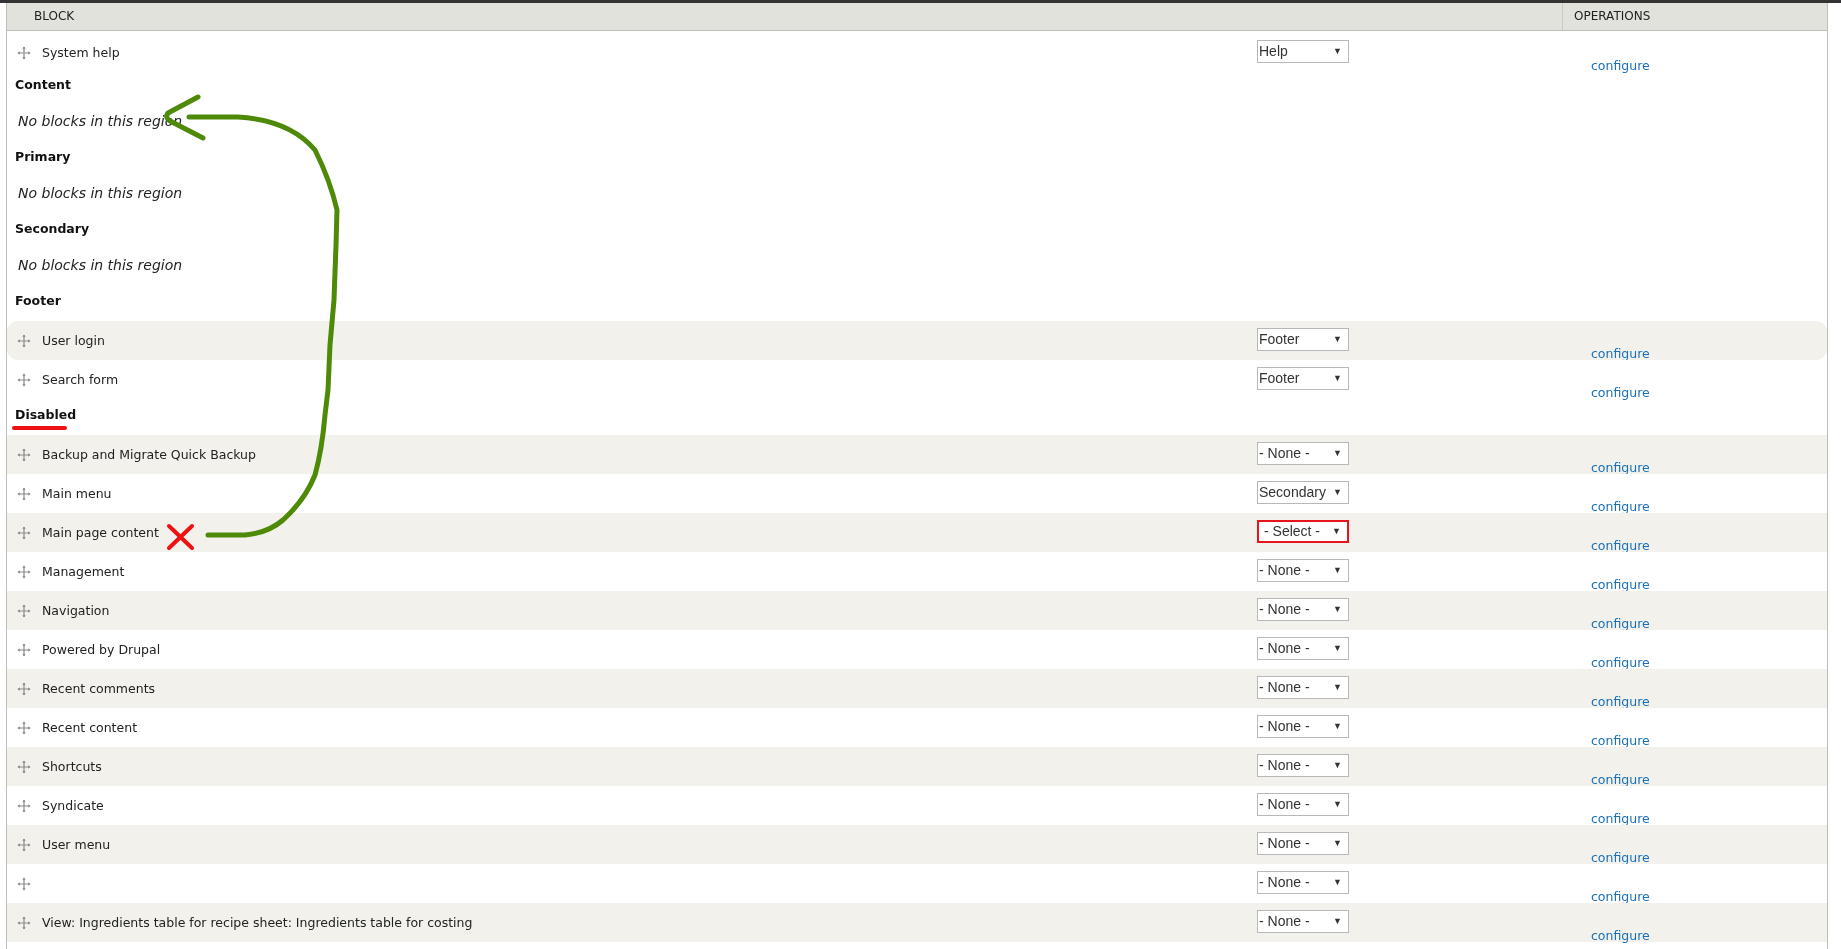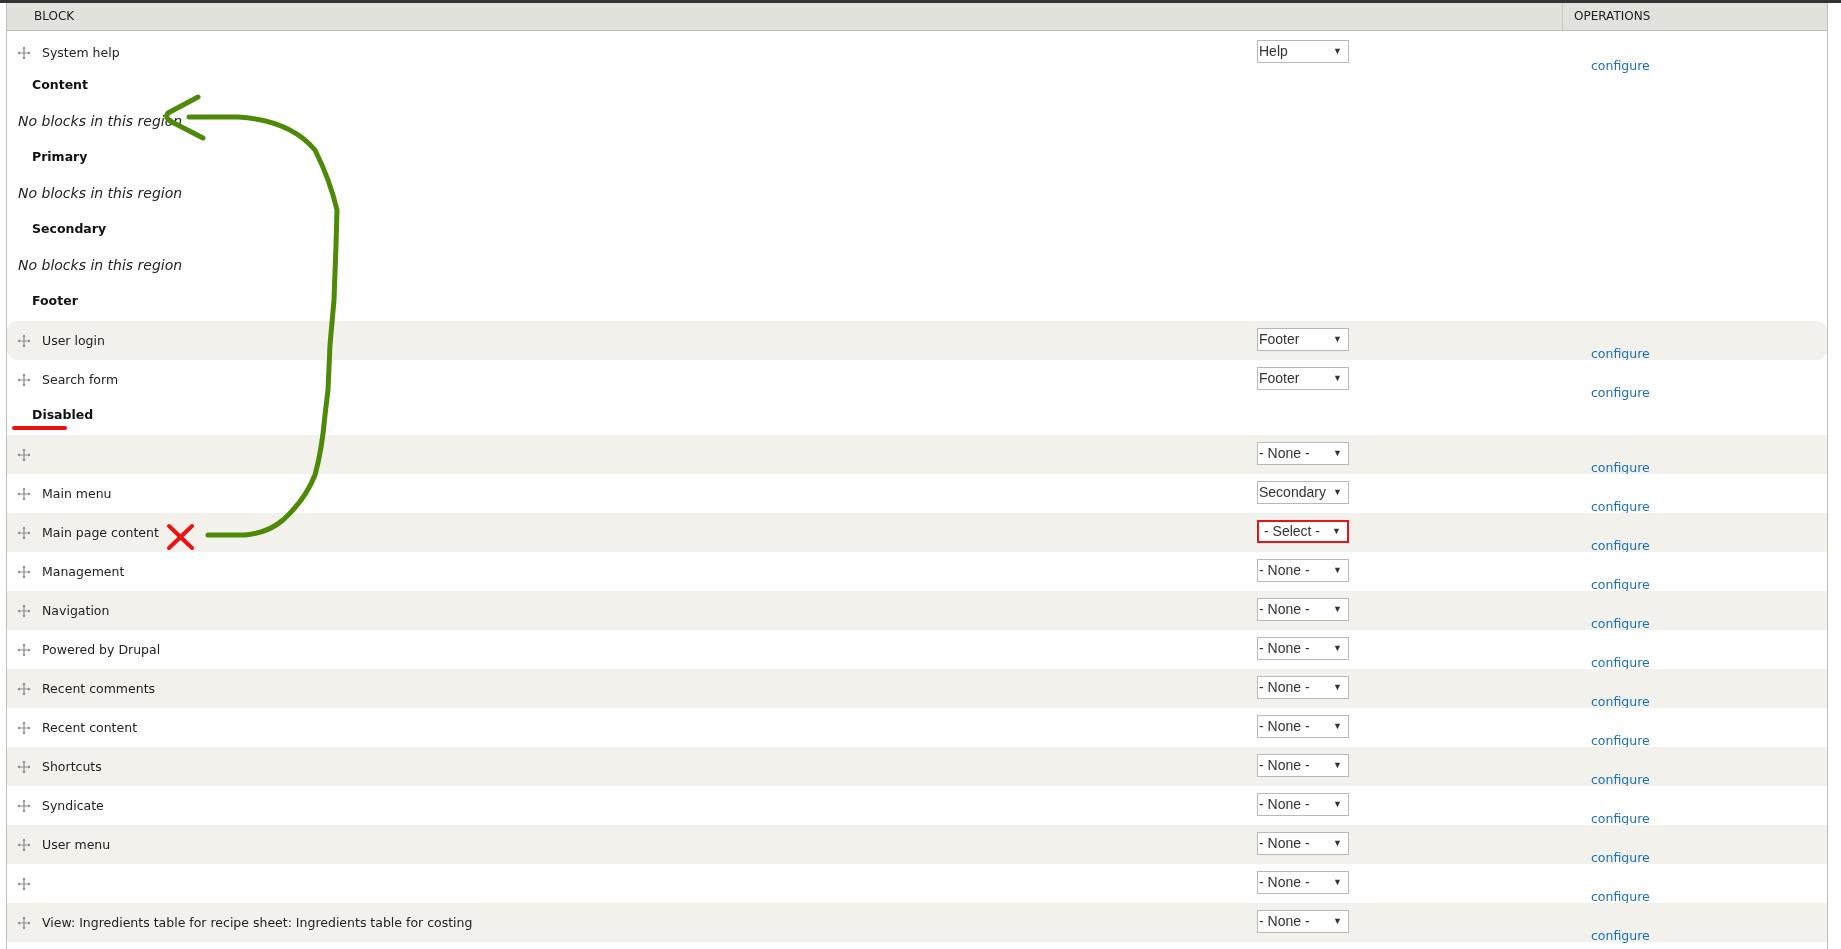--- a/index.html
+++ b/index.html
@@ -14,21 +14,21 @@
   .rows { position:absolute; left:0; top:0; width:100%; }
   .row { position:absolute; left:0; width:100%; height:39px; }
   .row.light { background:#f2f1eb; }
   .row.white { background:#ffffff;text-decoration:underline; }
   .drag { position:absolute; left:10px; top:12px; width:14px; height:14px; color:#888; }
   .bname { position:absolute; left:35px; top:0; height:39px; line-height:39px; font-size:12.5px; color:#222; white-space:nowrap; }
   .sel { position:absolute; left:1250px; top:7px; width:92px; height:23px; border:1px solid #b8b8b8; background:#fff; box-sizing:border-box; font-family:"Liberation Sans", sans-serif; font-size:14px; color:#333; line-height:21px; padding-left:1px; }
   .sel.highlight { border:2px solid #e8141c; line-height:19px; padding-left:5px; }
   .sel .arrow { position:absolute; right:6px; top:0; font-size:9px; color:#333; }
   .cfg { position:absolute; left:1568px; top:13px; height:39px; line-height:39px; font-size:12.5px; color:#1a70b8; text-decoration:none;margin-left:16px; }
-  .region-heading { position:absolute; left:25px; font-size:12.5px; font-weight:bold; color:#111; height:20px; line-height:20px; }
+  .region-heading { position:absolute; left:8px; font-size:12.5px; font-weight:bold; color:#111; height:20px; line-height:20px; }
   .empty { position:absolute; left:11px; font-size:14px; font-style:italic; color:#222; height:20px; line-height:20px; }
   .underline-mark { position:absolute; left:12px; top:426px; width:55px; height:4px; background:#ee1111; border-radius:2px; }
   svg.annot { position:absolute; left:0; top:0; width:1841px; height:949px; pointer-events:none; }
 </style>
 </head>
 <body>
 
 <div class="topbar"></div>
 
 <div class="table">
@@ -70,20 +70,21 @@
         <span class="bname">Search form</span>
         <div class="sel"><span>Footer</span><span class="arrow">▼</span></div>
         <a class="cfg" href="#">configure</a>
       </div>
       <div class="region-heading" style="top: 402px;">Disabled</div>
       <div class="row light" style="top: 432px;">
         <span class="drag"><svg viewBox="0 0 14 14" width="14" height="14">
             <path d="M7 1 L7 13 M1 7 L13 7" stroke="#8a8a8a" stroke-width="1.2"></path>
             <path d="M7 0.5 L5.3 2.8 L8.7 2.8 Z M7 13.5 L5.3 11.2 L8.7 11.2 Z M0.5 7 L2.8 5.3 L2.8 8.7 Z M13.5 7 L11.2 5.3 L11.2 8.7 Z" fill="#8a8a8a"></path>
           </svg></span>
+        <span class="bname">Backup and Migrate Quick Backup</span>
         <div class="sel"><span>- None -</span><span class="arrow">▼</span></div>
         <a class="cfg" href="#">configure</a>
       </div>
       <div class="row white" style="top: 471px;">
         <span class="drag"><svg viewBox="0 0 14 14" width="14" height="14">
             <path d="M7 1 L7 13 M1 7 L13 7" stroke="#8a8a8a" stroke-width="1.2"></path>
             <path d="M7 0.5 L5.3 2.8 L8.7 2.8 Z M7 13.5 L5.3 11.2 L8.7 11.2 Z M0.5 7 L2.8 5.3 L2.8 8.7 Z M13.5 7 L11.2 5.3 L11.2 8.7 Z" fill="#8a8a8a"></path>
           </svg></span>
         <span class="bname">Main menu</span>
         <div class="sel"><span>Secondary</span><span class="arrow">▼</span></div>

